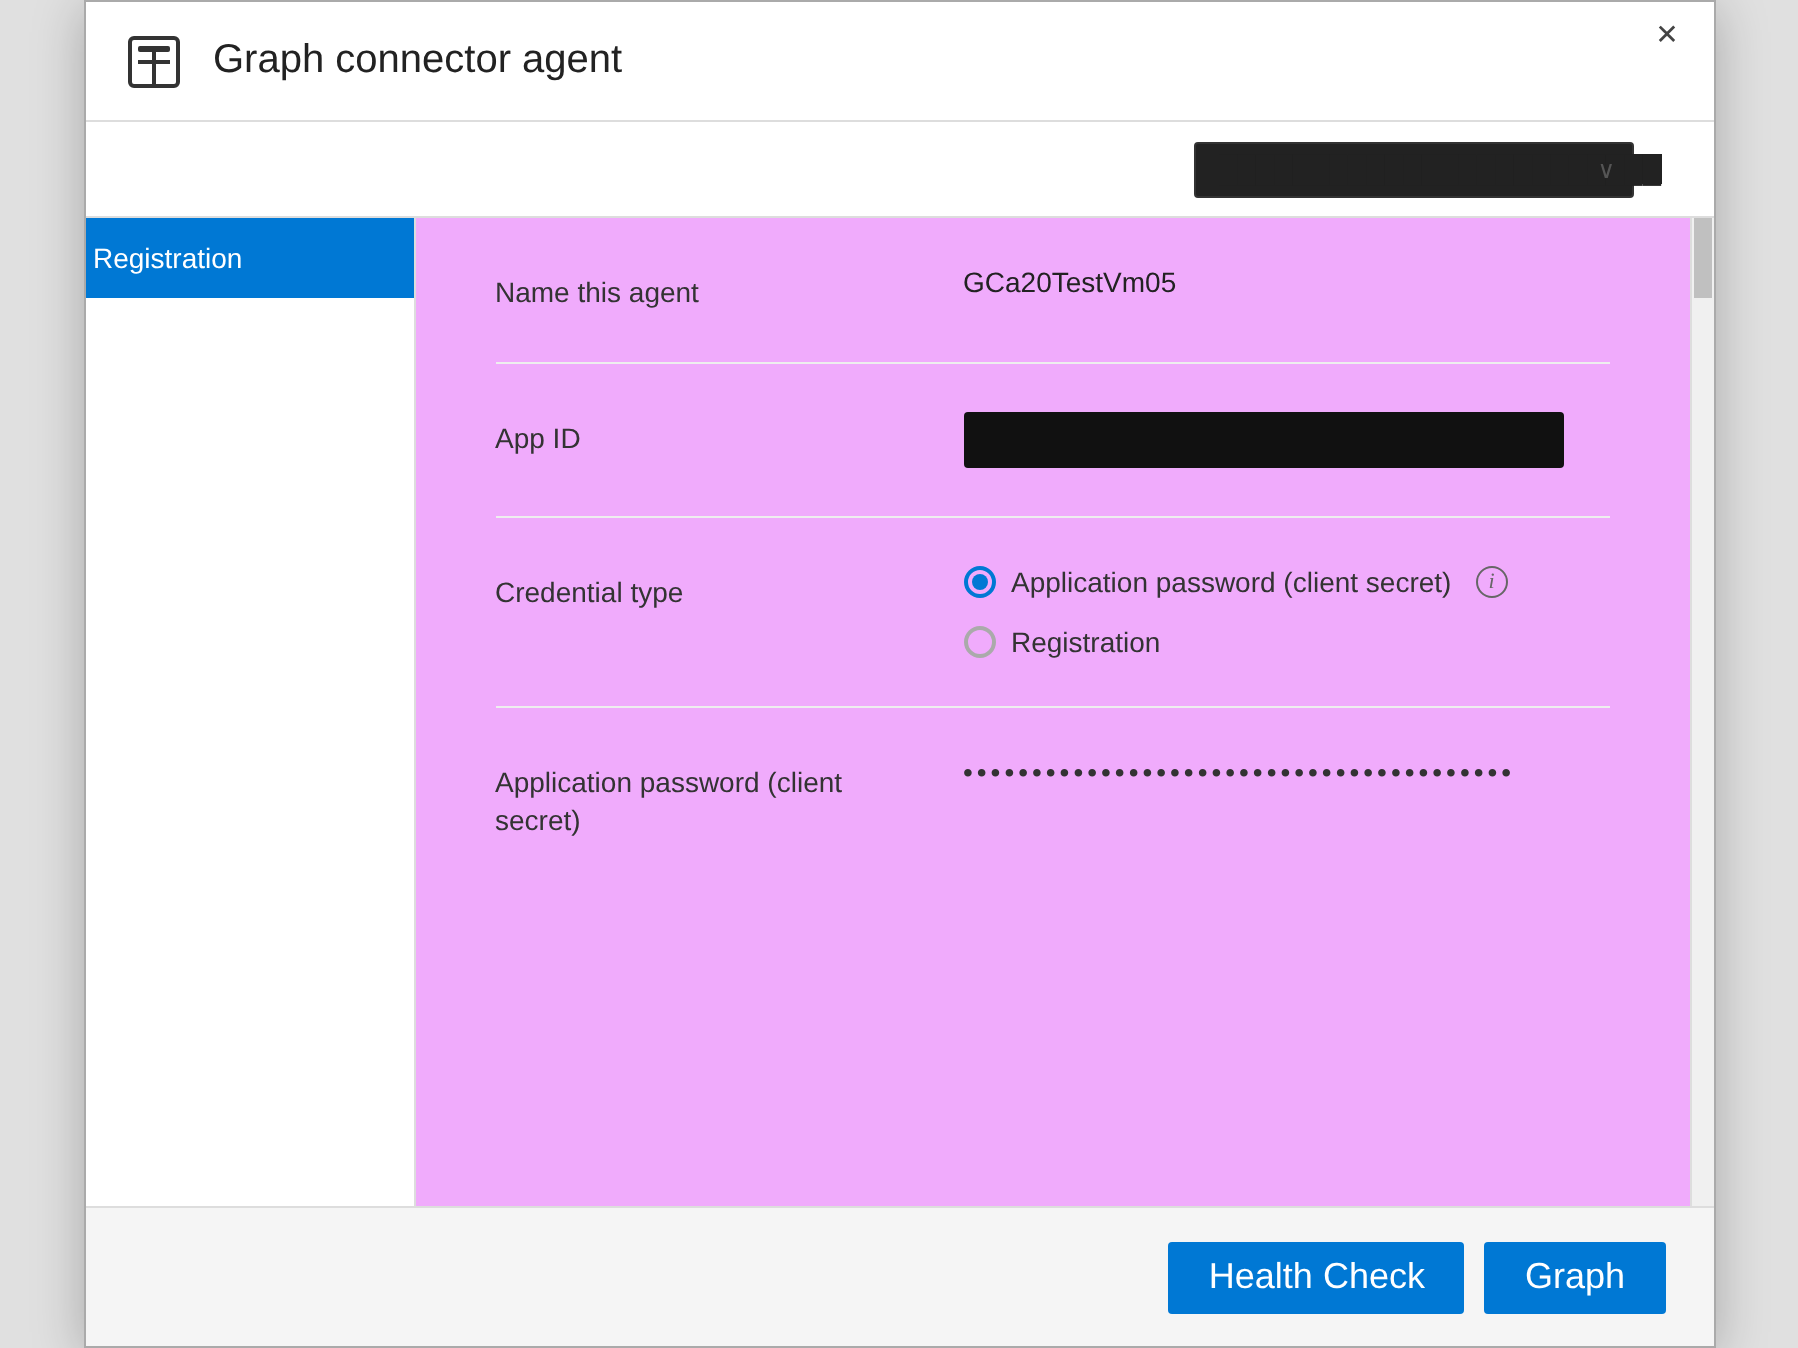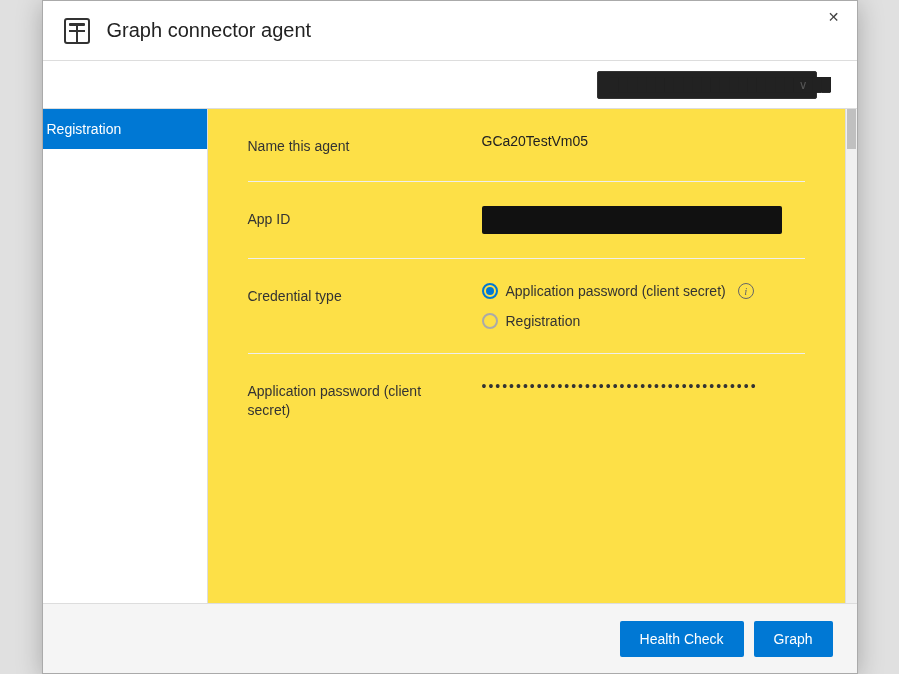--- a/index.html
+++ b/index.html
@@ -128,21 +128,21 @@
       background: #0078d4;
       color: #fff;
       font-weight: 500;
     }
 
     
     .form-area {
       flex: 1;
       padding: 0 40px;
       overflow-y: auto;
-      background: #fde047;
+      background: #f0abfc;
       position: relative;
     }
 
     
     .form-area::-webkit-scrollbar { width: 12px; }
     .form-area::-webkit-scrollbar-track { background: #f0f0f0; }
     .form-area::-webkit-scrollbar-thumb { background: #c0c0c0; border: 2px solid #f0f0f0; }
 
     .form-row {
       display: flex;
@@ -259,21 +259,21 @@
       padding: 0 24px;
       gap: 10px;
       flex-shrink: 0;
     }
 
     .btn {
       height: 36px;
       padding: 0 20px;
       border: none;
       border-radius: 2px;
-      font-size: 14px;
+      font-size: 18px;
       cursor: pointer;
       font-family: 'Segoe UI', Tahoma, Geneva, Verdana, sans-serif;
     }
     .btn-primary {
       background: #0078d4;
       color: #fff;
     }
     .btn-secondary {
       background: #fff;
       color: #333;

